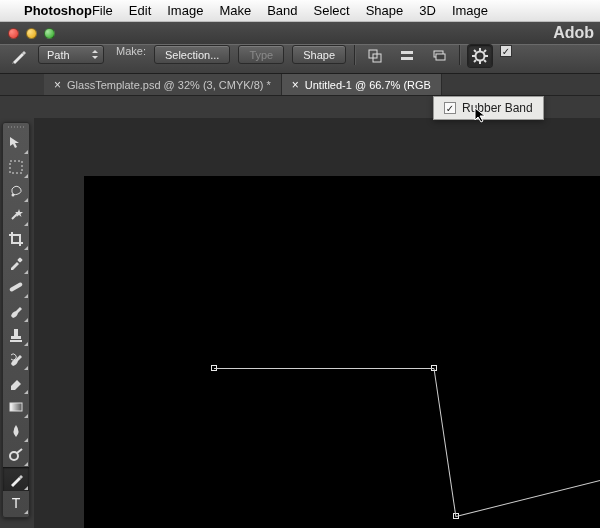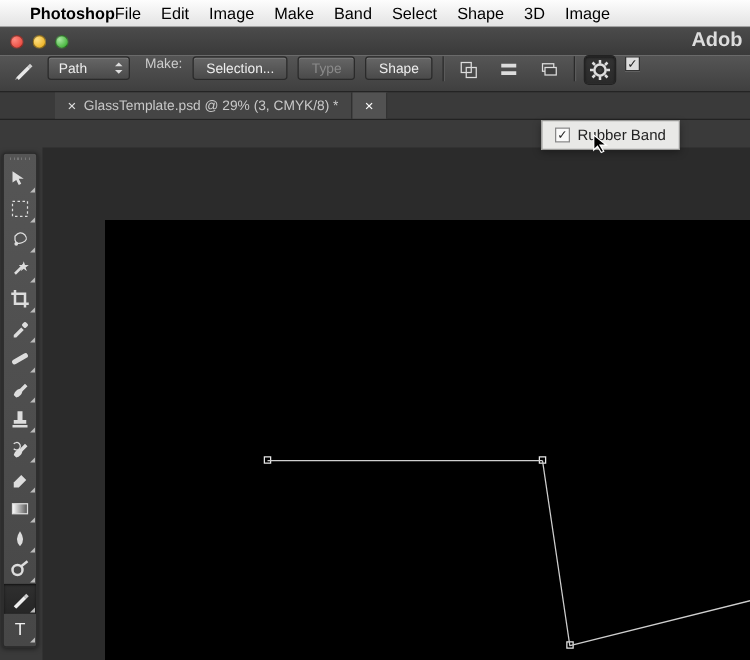--- a/index.html
+++ b/index.html
@@ -263,24 +263,25 @@
     <span>Rubber Band</span>
   </div>
 
   <svg class="cursor" width="16" height="16" viewBox="0 0 16 16">
     <path d="M1 1 L1 13 L4 10 L7 15 L9 14 L6 9 L11 9 Z" fill="#000" stroke="#fff" stroke-width="1"></path>
   </svg>
 
   <div class="doc-tabs">
     <div class="doc-tab">
       <span class="close-x">×</span>
-      <span>GlassTemplate.psd @ 29% (3, CMYK/8) *</span>
+      <span>GlassTemplate.psd @ 32% (3, CMYK/8) *</span>
     </div>
     <div class="doc-tab active">
       <span class="close-x">×</span>
+      <span>Untitled-1 @ 66.7% (RGB</span>
     </div>
   </div>
 
   <div class="tools-panel">
     <div class="tools-grip"></div>
 
     <div class="tool">
       <svg width="16" height="16" viewBox="0 0 16 16">
           <path d="M2 2 L2 11 L5 9 L7 13 L9 12 L7 8 L11 8 Z" fill="#ddd"></path>
         </svg>

